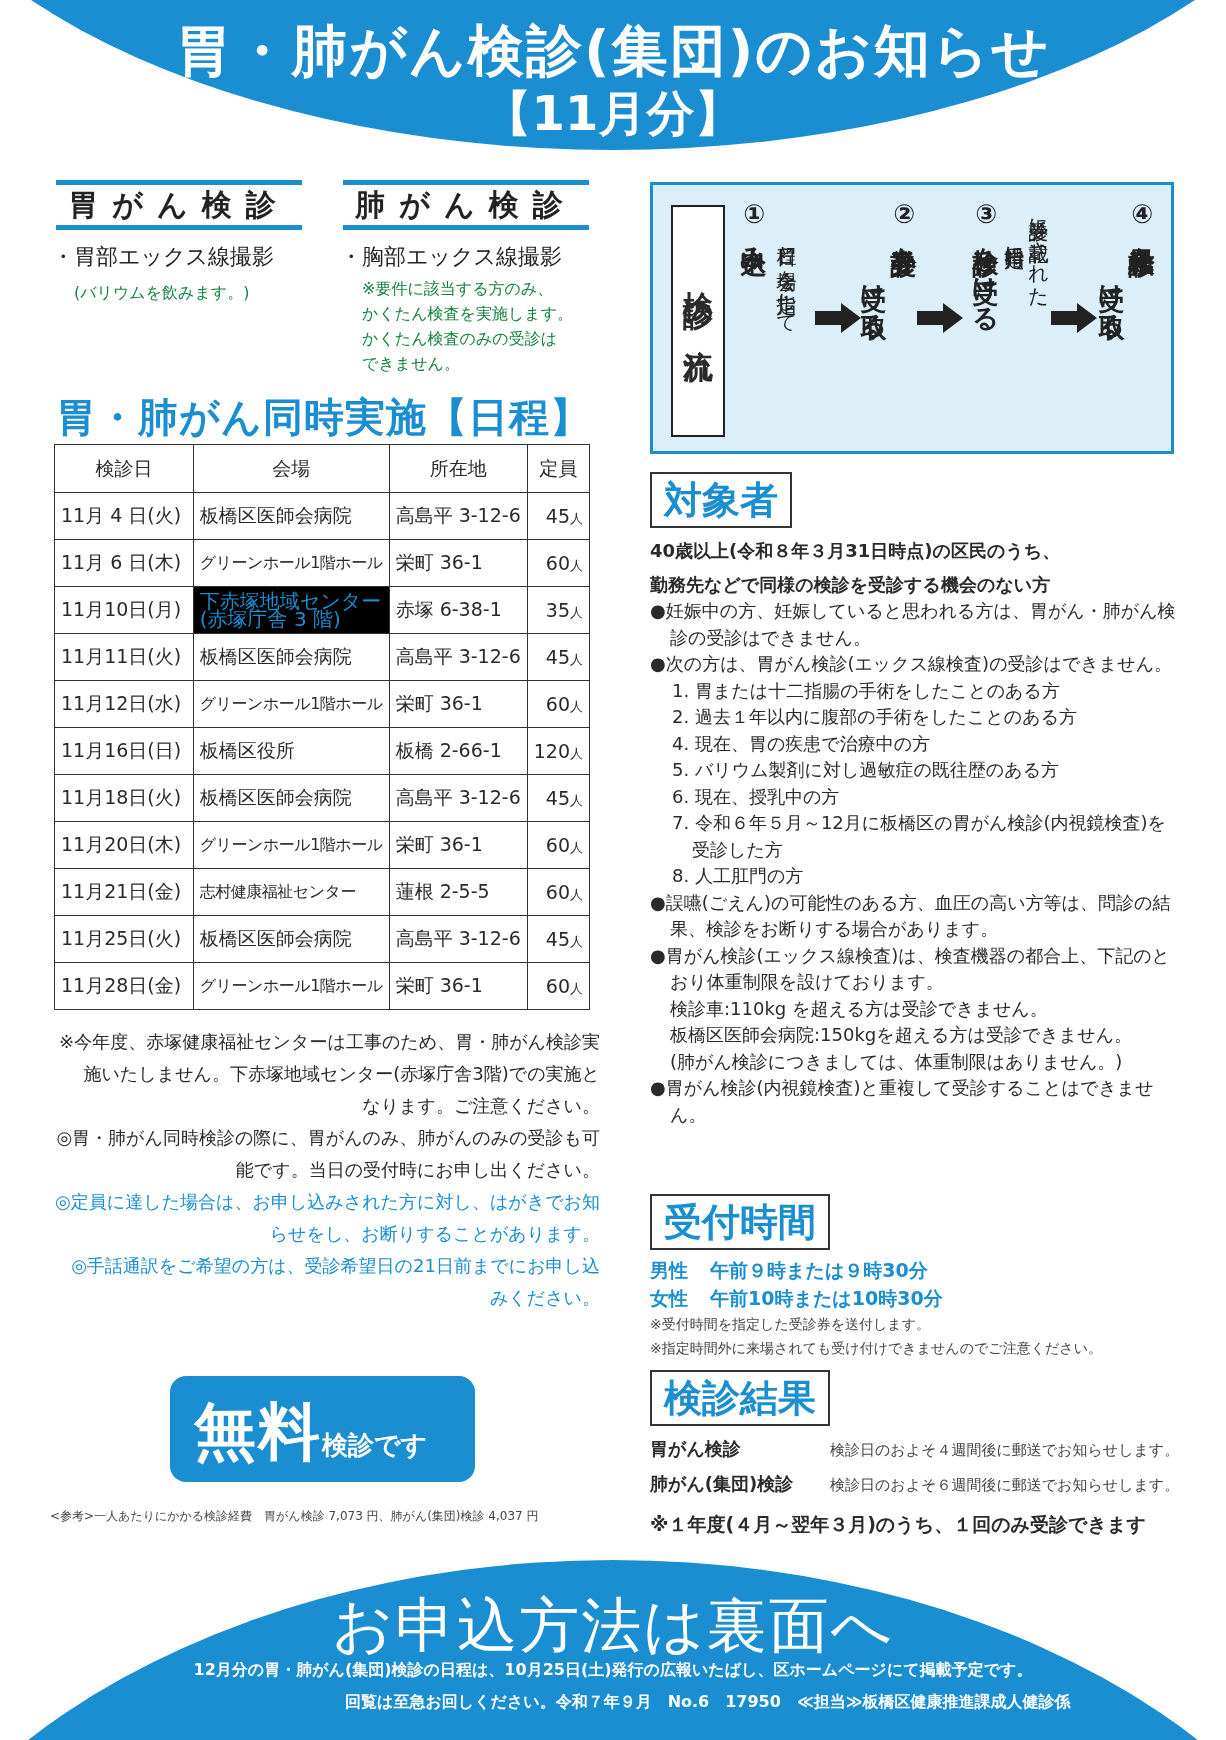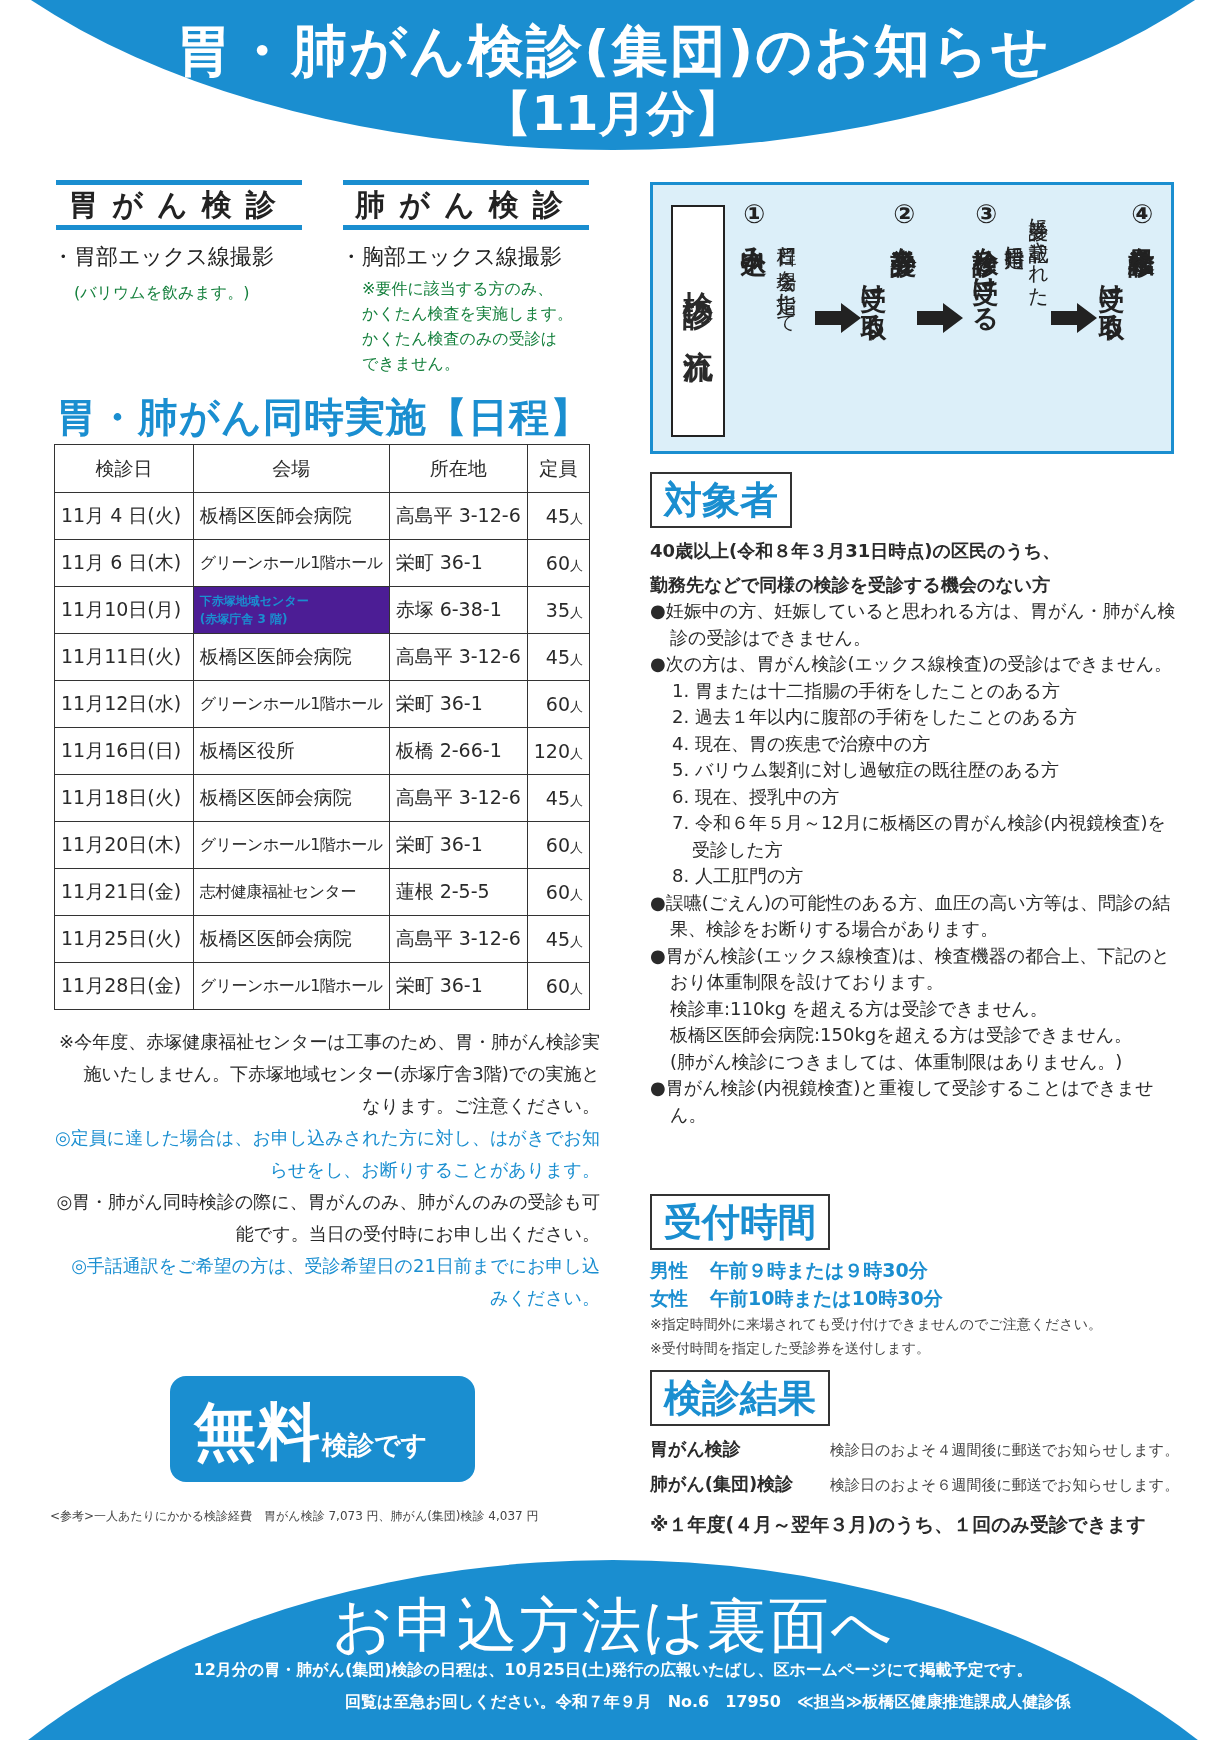--- a/index.html
+++ b/index.html
@@ -36,21 +36,21 @@
   table.sched {
     position: absolute; left: 54px; top: 444px; width: 536px; border-collapse: collapse;
   }
   table.sched th, table.sched td {
     border: 1.5px solid #333; font-size: 19px; height: 47px; padding: 0 6px; white-space: nowrap; font-weight: normal;
   }
   table.sched th { height: 48px; text-align: center; font-size: 19px; }
   table.sched td.c-date { width: 150px; }
   table.sched td.c-venue { width: 190px; }
   table.sched td.c-venue.small { font-size: 16px; letter-spacing: -0.5px; }
-  table.sched td.c-venue.hl { background: #4c1d95; color: #1a8ed0; font-size: 12px; line-height: 18px; font-weight: bold; }
+  table.sched td.c-venue.hl { background: #000000; color: #1a8ed0; font-size: 20px; line-height: 18px; }
   table.sched td.c-addr { width: 136px; }
   table.sched td.c-cap { width: 60px; text-align: right; }
   .unit { font-size: 13px; }
 
   .notes { position: absolute; left: 54px; top: 1026px; width: 546px; font-size: 18px; line-height: 32px; }
   .note { padding-left: 22px; text-indent: -22px; text-align: right; }
   .note.blue { color: #1a8ed0; }
 
   .free-badge {
     position: absolute; left: 170px; top: 1376px; width: 305px; height: 106px; background: #1a8ed0; border-radius: 16px;
@@ -202,22 +202,22 @@
       <td class="c-date">11月28日(金)</td>
       <td class="c-venue small">グリーンホール1階ホール</td>
       <td class="c-addr">栄町 36-1</td>
       <td class="c-cap"><span>60</span><span class="unit">人</span></td>
     </tr>
   </tbody>
 </table>
 
 <div class="notes">
   <div class="note">※今年度、赤塚健康福祉センターは工事のため、胃・肺がん検診実施いたしません。下赤塚地域センター(赤塚庁舎3階)での実施となります。ご注意ください。</div>
+  <div class="note">◎胃・肺がん同時検診の際に、胃がんのみ、肺がんのみの受診も可能です。当日の受付時にお申し出ください。</div>
   <div class="note blue">◎定員に達した場合は、お申し込みされた方に対し、はがきでお知らせをし、お断りすることがあります。</div>
-  <div class="note">◎胃・肺がん同時検診の際に、胃がんのみ、肺がんのみの受診も可能です。当日の受付時にお申し出ください。</div>
   <div class="note blue">◎手話通訳をご希望の方は、受診希望日の21日前までにお申し込みください。</div>
 </div>
 
 <div class="free-badge">
   <span class="free-big">無料</span>
   <span class="free-small">検診です</span>
 </div>
 <div class="ref-note">&lt;参考&gt;一人あたりにかかる検診経費　胃がん検診 7,073 円、肺がん(集団)検診 4,037 円</div>
 
 <div class="flow-box">
@@ -271,22 +271,22 @@
   <div class="ind">(肺がん検診につきましては、体重制限はありません。)</div>
   <div class="bul">●胃がん検診(内視鏡検査)と重複して受診することはできません。</div>
 </div>
 
 <div class="sec-head" style="left:650px; top:1194px;">受付時間</div>
 <div class="hours">
   <div><span class="lbl">男性</span><span>午前９時または９時30分</span></div>
   <div><span class="lbl">女性</span><span>午前10時または10時30分</span></div>
 </div>
 <div class="hours-notes">
+  <div>※受付時間を指定した受診券を送付します。</div>
   <div>※指定時間外に来場されても受け付けできませんのでご注意ください。</div>
-  <div>※受付時間を指定した受診券を送付します。</div>
 </div>
 
 <div class="sec-head" style="left:650px; top:1370px;">検診結果</div>
 <div class="results">
   <div><span class="rl">胃がん検診</span><span class="rv">検診日のおよそ４週間後に郵送でお知らせします。</span></div>
   <div><span class="rl">肺がん(集団)検診</span><span class="rv">検診日のおよそ６週間後に郵送でお知らせします。</span></div>
 </div>
 <div class="once-note">※１年度(４月～翌年３月)のうち、１回のみ受診できます</div>
 
 <div class="bottom-banner"></div>

